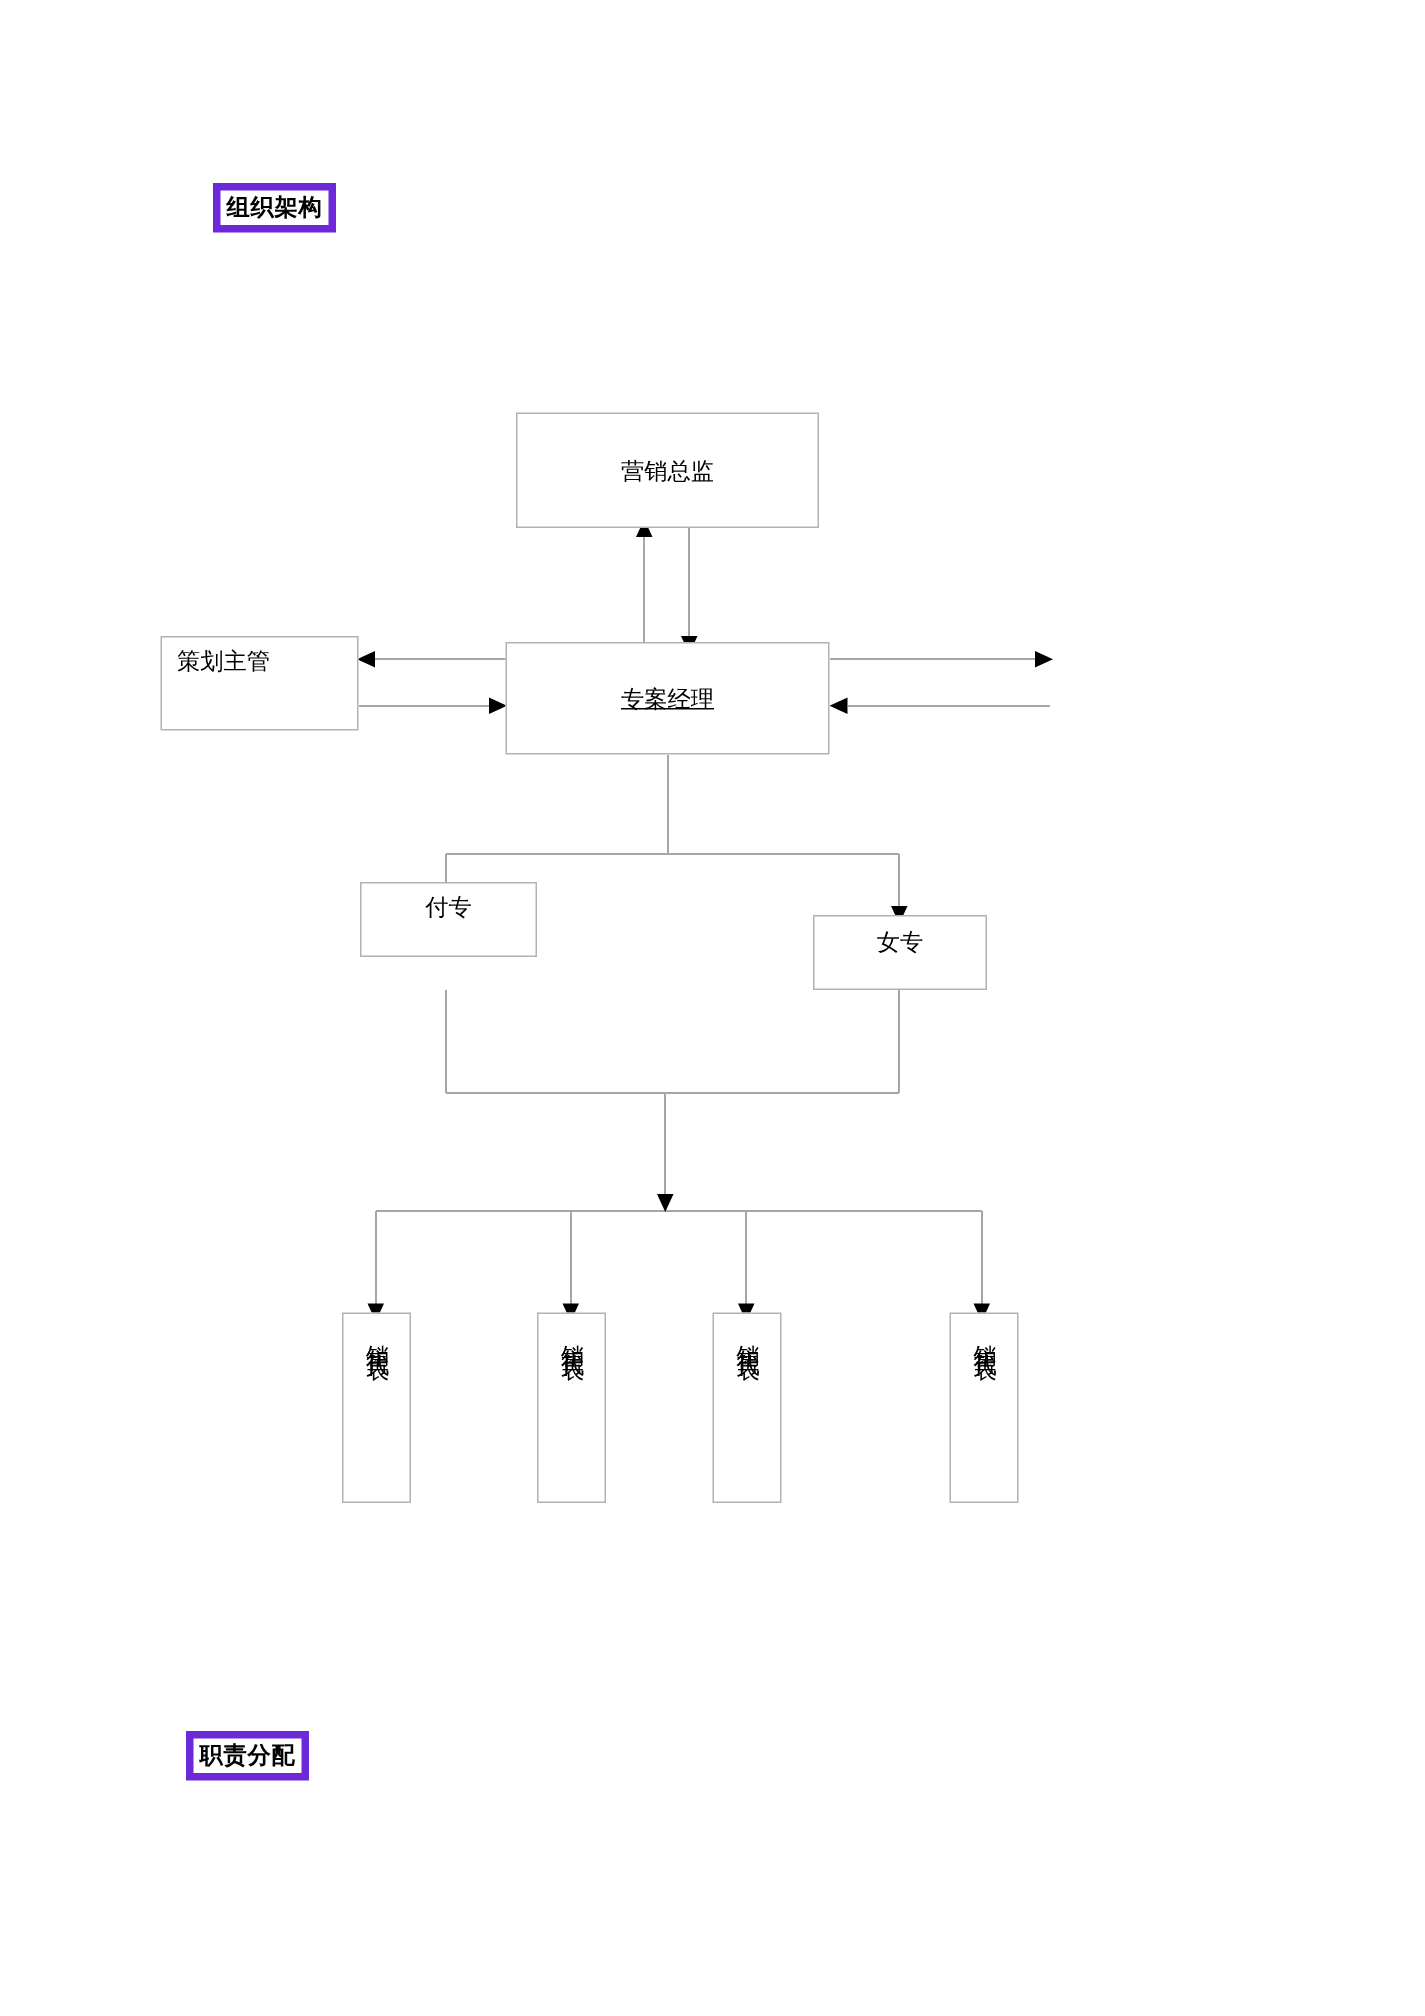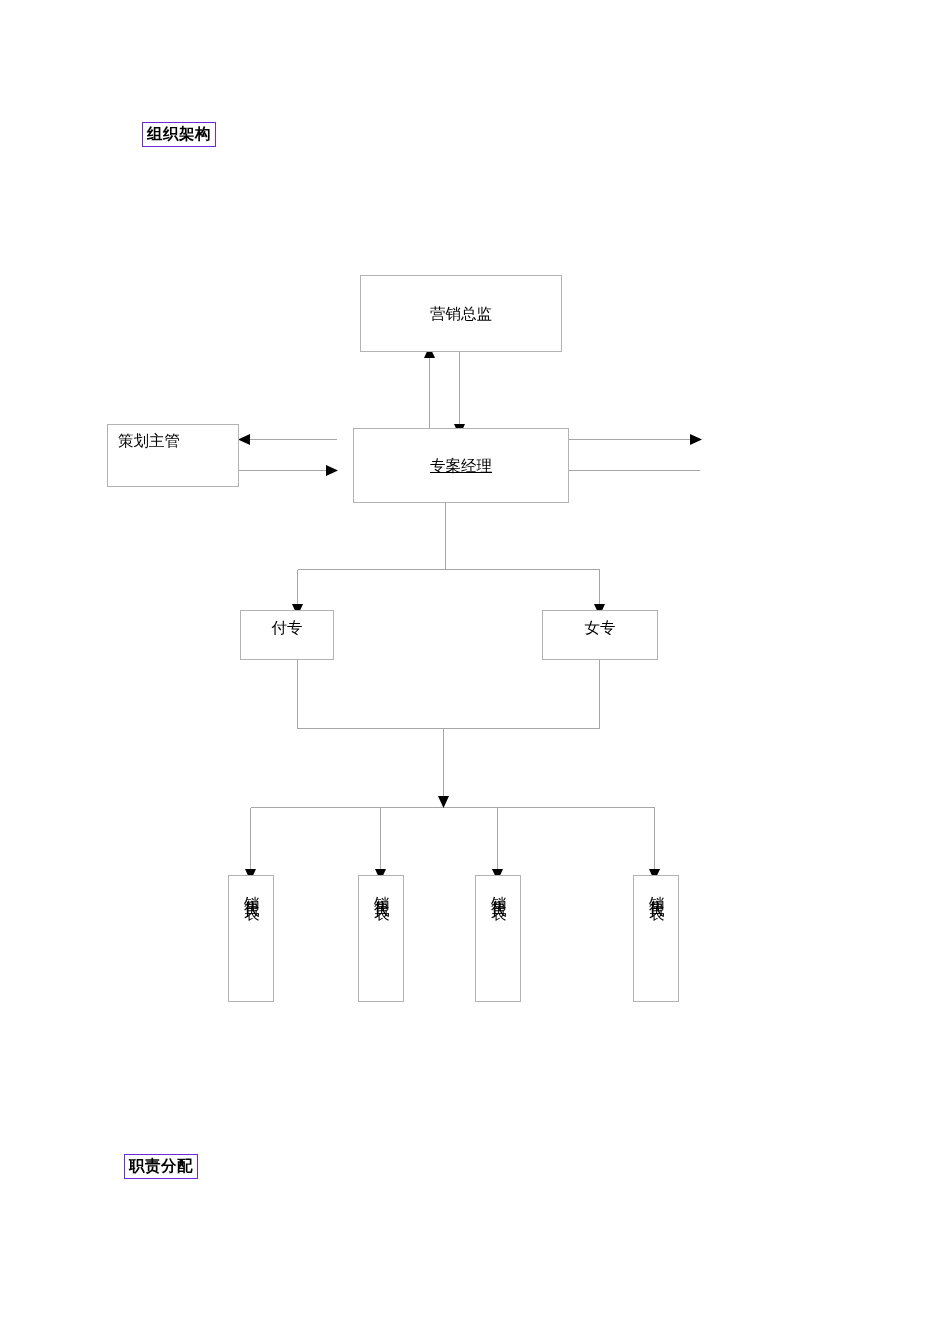--- a/index.html
+++ b/index.html
@@ -20,21 +20,21 @@
   .page {
     position: absolute;
     left: 0; top: 0;
     width: 950px;
     height: 1344px;
   }
 
   
   .section-title {
     position: absolute;
-    border: 1px solid #6d28d9;
+    border: 5px solid #6d28d9;
     font-weight: bold;
     font-size: 15.5px;
     line-height: 20px;
     letter-spacing: 0.5px;
     padding: 1px 4px 2px 4px;
     white-space: nowrap;
     background: #ffffff;
   }
   #title-org   { left: 142px; top: 122px; }
   #title-duty  { left: 124px; top: 1154px; }
@@ -53,21 +53,20 @@
     display: block;
     white-space: nowrap;
   }
 
   
   .node.center-label {
     display: flex;
     align-items: center;
     justify-content: center;
     text-align: center;
-    margin-left: 16px;
   }
   
   .node.top-label {
     display: flex;
     align-items: flex-start;
     justify-content: center;
     text-align: center;
     padding-top: 7px;
   }
   
@@ -97,21 +96,21 @@
     letter-spacing: 3px;
     line-height: 1;
     white-space: nowrap;
   }
 
   
   #node-director      { left: 344px; top: 275px;  width: 202px; height: 77px; }
   #node-pm            { left: 337px; top: 428px;  width: 216px; height: 75px; text-decoration: underline; }
   #node-planning      { left: 107px; top: 424px;  width: 132px; height: 63px; }
   #node-engineering   { left: 700px; top: 423px;  width: 130px; height: 75px; }
-  #node-fuzhuan       { left: 240px; top: 610px;  width: 94px; height: 50px; font-family: Liberation Serif, serif; }
+  #node-fuzhuan       { left: 240px; top: 588px;  width: 118px; height: 50px; font-family: Liberation Serif, serif; }
   #node-nvzhuan       { left: 542px; top: 610px;  width: 116px; height: 50px; }
 
   .rep-box { width: 46px; height: 127px; top: 875px; }
   #rep-1 { left: 228px; }
   #rep-2 { left: 358px; }
   #rep-3 { left: 475px; }
   #rep-4 { left: 633px; }
 
   
   #connectors {

